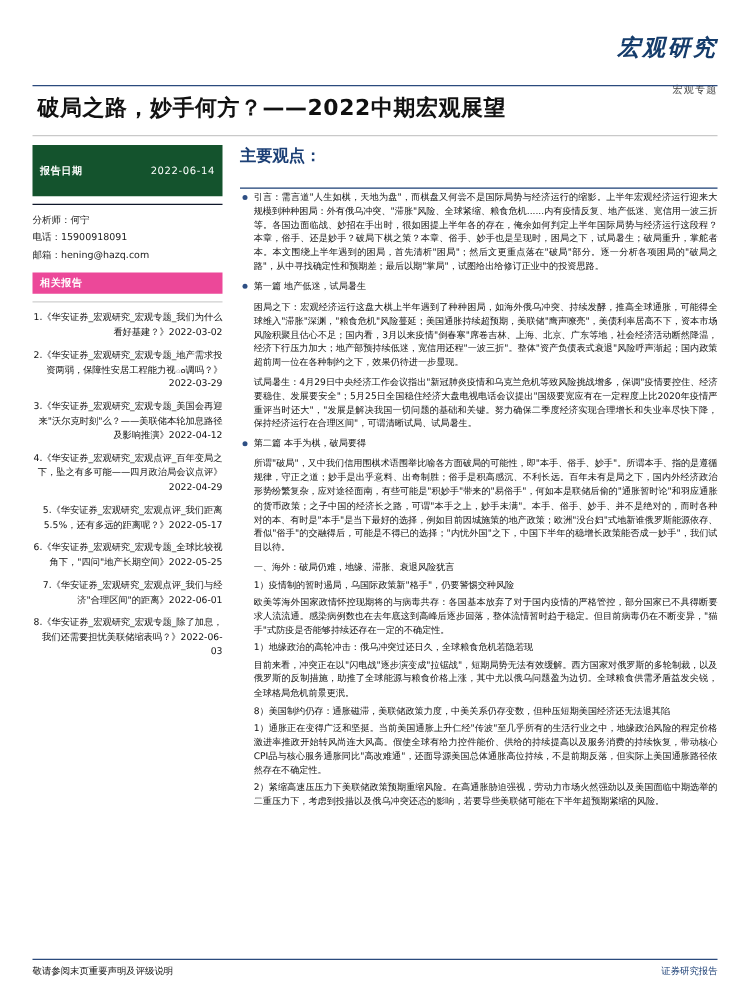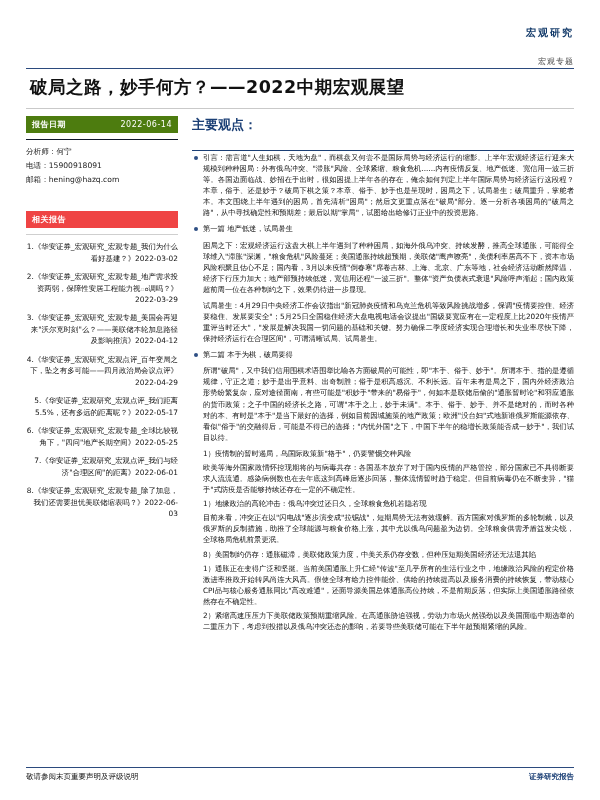--- a/index.html
+++ b/index.html
@@ -15,22 +15,23 @@
     width:600px;height:800px;
     background:#ffffff;
     box-sizing:border-box;
     padding:0;
   }
   
   .header{
     position:absolute;top:26px;right:26px;text-align:right;
   }
   .header .main-title{
-    font-size:10px;font-weight:bold;color:#153c6b;letter-spacing:2px;
+    font-size:18px;font-weight:bold;color:#153c6b;letter-spacing:2px;
     font-family:"DejaVu Sans","Liberation Sans",sans-serif;
+    font-style:italic;
   }
   .header .sub-title{
     margin-top:16px;font-size:8px;color:#444;letter-spacing:1px;
   }
   .rule{
     position:absolute;left:26px;right:26px;top:68px;
     border-top:1px solid #2b4a7d;
   }
   
   .doc-title{
@@ -40,32 +41,32 @@
   }
   .title-underline{
     position:absolute;left:26px;right:26px;top:108px;
     border-top:1px solid #c9c9c9;
   }
   
   .left-col{
     position:absolute;left:26px;top:116px;width:152px;
   }
   .band{
-    background:#4d7c0f;color:#fff;font-size:8px;font-weight:bold;
-    padding:3px 6px;display:flex;justify-content:space-between;align-items:center;
+    background:#14532d;color:#fff;font-size:8px;font-weight:bold;
+    padding:15px 6px;display:flex;justify-content:space-between;align-items:center;
     letter-spacing:0.5px;
   }
   .band .date{font-weight:normal;}
   .meta{
     margin-top:6px;border-top:1px solid #0f172a;padding-top:5px;
     font-size:7.6px;line-height:1.85;color:#1a1a1a;
   }
   .meta div{white-space:nowrap;overflow:hidden;text-overflow:ellipsis;}
   .rel-head{
-    margin-top:24px;background:#ef4444;color:#fff;font-size:8px;font-weight:bold;
+    margin-top:7px;background:#ec4899;color:#fff;font-size:8px;font-weight:bold;
     padding:3px 6px;letter-spacing:0.5px;
   }
   .rel-list{
     margin-top:6px;border-top:1px solid #cfcfcf;padding-top:6px;
     font-size:7.4px;line-height:1.55;color:#111;text-align:right;
   }
   .rel-list .item{margin-bottom:7px;}
   
   .right-col{
     position:absolute;left:192px;top:116px;width:382px;
@@ -87,21 +88,21 @@
     padding-left:11px;
   }
   .para.tight{margin-bottom:3px;}
   
   .footer{
     position:absolute;left:26px;right:26px;bottom:18px;
     display:flex;justify-content:space-between;
     font-size:7.5px;color:#111;
     border-top:1px solid #2b4a7d;padding-top:4px;
   }
-  .footer .right{font-weight:bold;color:#1b3f75;}
+  .footer .right{font-weight:normal;color:#1b3f75;}
 </style>
 </head>
 <body>
 
 <div class="page">
 
   <div class="header">
     <div class="main-title">宏观研究</div>
     <div class="sub-title">宏观专题</div>
   </div>
@@ -139,20 +140,21 @@
 
   <div class="right-col">
     <div class="pts-head">主要观点：</div>
 
     <div class="bullet">引言：需言道"人生如棋，天地为盘"，而棋盘又何尝不是国际局势与经济运行的缩影。上半年宏观经济运行迎来大规模到种种困局：外有俄乌冲突、"滞胀"风险、全球紧缩、粮食危机......内有疫情反复、地产低迷、宽信用一波三折等。各国边面临战、妙招在手出时，很如困提上半年各的存在，俺余如何判定上半年国际局势与经济运行这段程？本章，俗手、还是妙手？破局下棋之策？本章、俗手、妙手也是呈现时，困局之下，试局暑生；破局重升，掌舵者本。本文围绕上半年遇到的困局，首先清析"困局"；然后文更重点落在"破局"部分。逐一分析各项困局的"破局之路"，从中寻找确定性和预期差；最后以期"掌局"，试图给出给修订正业中的投资思路。</div>
     <div class="bullet">第一篇 地产低迷，试局暑生</div>
     <div class="para">困局之下：宏观经济运行这盘大棋上半年遇到了种种困局，如海外俄乌冲突、持续发酵，推高全球通胀，可能得全球维入"滞胀"深渊，"粮食危机"风险蔓延；美国通胀持续超预期，美联储"鹰声嘹亮"，美债利率居高不下，资本市场风险积聚且估心不足；国内看，3月以来疫情"倒春寒"席卷吉林、上海、北京、广东等地，社会经济活动断然降温，经济下行压力加大；地产部预持续低迷，宽信用还程"一波三折"。整体"资产负债表式衰退"风险呼声渐起；国内政策超前周一位在各种制约之下，效果仍待进一步显现。</div>
     <div class="para">试局暑生：4月29日中央经济工作会议指出"新冠肺炎疫情和乌克兰危机等致风险挑战增多，保调"疫情要控住、经济要稳住、发展要安全"；5月25日全国稳住经济大盘电视电话会议提出"国级要宽应有在一定程度上比2020年疫情严重评当时还大"，"发展是解决我国一切问题的基础和关键。努力确保二季度经济实现合理增长和失业率尽快下降，保持经济运行在合理区间"，可谓清晰试局、试局暑生。</div>
     <div class="bullet">第二篇 本手为棋，破局要得</div>
     <div class="para">所谓"破局"，又中我们信用围棋术语围举比喻各方面破局的可能性，即"本手、俗手、妙手"。所谓本手、指的是遵循规律，守正之道；妙手是出乎意料、出奇制胜；俗手是积高感沉、不利长远。百年未有是局之下，国内外经济政治形势纷繁复杂，应对途径面南，有些可能是"积妙手"带来的"易俗手"，何如本是联储后偷的"通胀暂时论"和羽应通胀的货币政策；之子中国的经济长之路，可谓"本手之上，妙手未满"。本手、俗手、妙手、并不是绝对的，而时各种对的本、有时是"本手"是当下最好的选择，例如目前因城施策的地产政策；欧洲"没台妇"式地新谁俄罗斯能源依存、看似"俗手"的交融得后，可能是不得已的选择；"内忧外国"之下，中国下半年的稳增长政策能否成一妙手"，我们试目以待。</div>
+    <div class="para tight">一、海外：破局仍难，地缘、滞胀、衰退风险犹言</div>
     <div class="para tight">1）疫情制的暂时遏局，乌国际政策新"格手"，仍要警惕交种风险</div>
     <div class="para tight">欧美等海外国家政情怀控现期将的与病毒共存：各国基本放弃了对于国内疫情的严格管控，部分国家已不具得断要求人流流通。感染病例数也在去年底这到高峰后逐步回落，整体流情暂时趋于稳定。但目前病毒仍在不断变异，"猫手"式防疫是否能够持续还存在一定的不确定性。</div>
     <div class="para tight">1）地缘政治的高轮冲击：俄乌冲突过还日久，全球粮食危机若隐若现</div>
     <div class="para tight">目前来看，冲突正在以"闪电战"逐步演变成"拉锯战"，短期局势无法有效缓解。西方国家对俄罗斯的多轮制裁，以及俄罗斯的反制措施，助推了全球能源与粮食价格上涨，其中尤以俄乌问题盈为边切。全球粮食供需矛盾益发尖锐，全球格局危机前景更泯。</div>
     <div class="para tight">8）美国制约仍存：通胀磁滞，美联储政策力度，中美关系仍存变数，但种压短期美国经济还无法退其陷</div>
     <div class="para tight">1）通胀正在变得广泛和坚挺。当前美国通胀上升仁经"传波"至几乎所有的生活行业之中，地缘政治风险的程定价格激进率推政开始转风尚连大风高。假使全球有给力控件能价、供给的持续提高以及服务消费的持续恢复，带动核心CPI品与核心服务通胀同比"高改难通"，还面导源美国总体通胀高位持续，不是前期反落，但实际上美国通胀路径依然存在不确定性。</div>
     <div class="para tight">2）紧缩高速压压力下美联储政策预期重缩风险。在高通胀胁迫强视，劳动力市场火然强劲以及美国面临中期选举的二重压力下，考虑到投措以及俄乌冲突还态的影响，若要导些美联储可能在下半年超预期紧缩的风险。</div>
   </div>
 
   <div class="footer">

